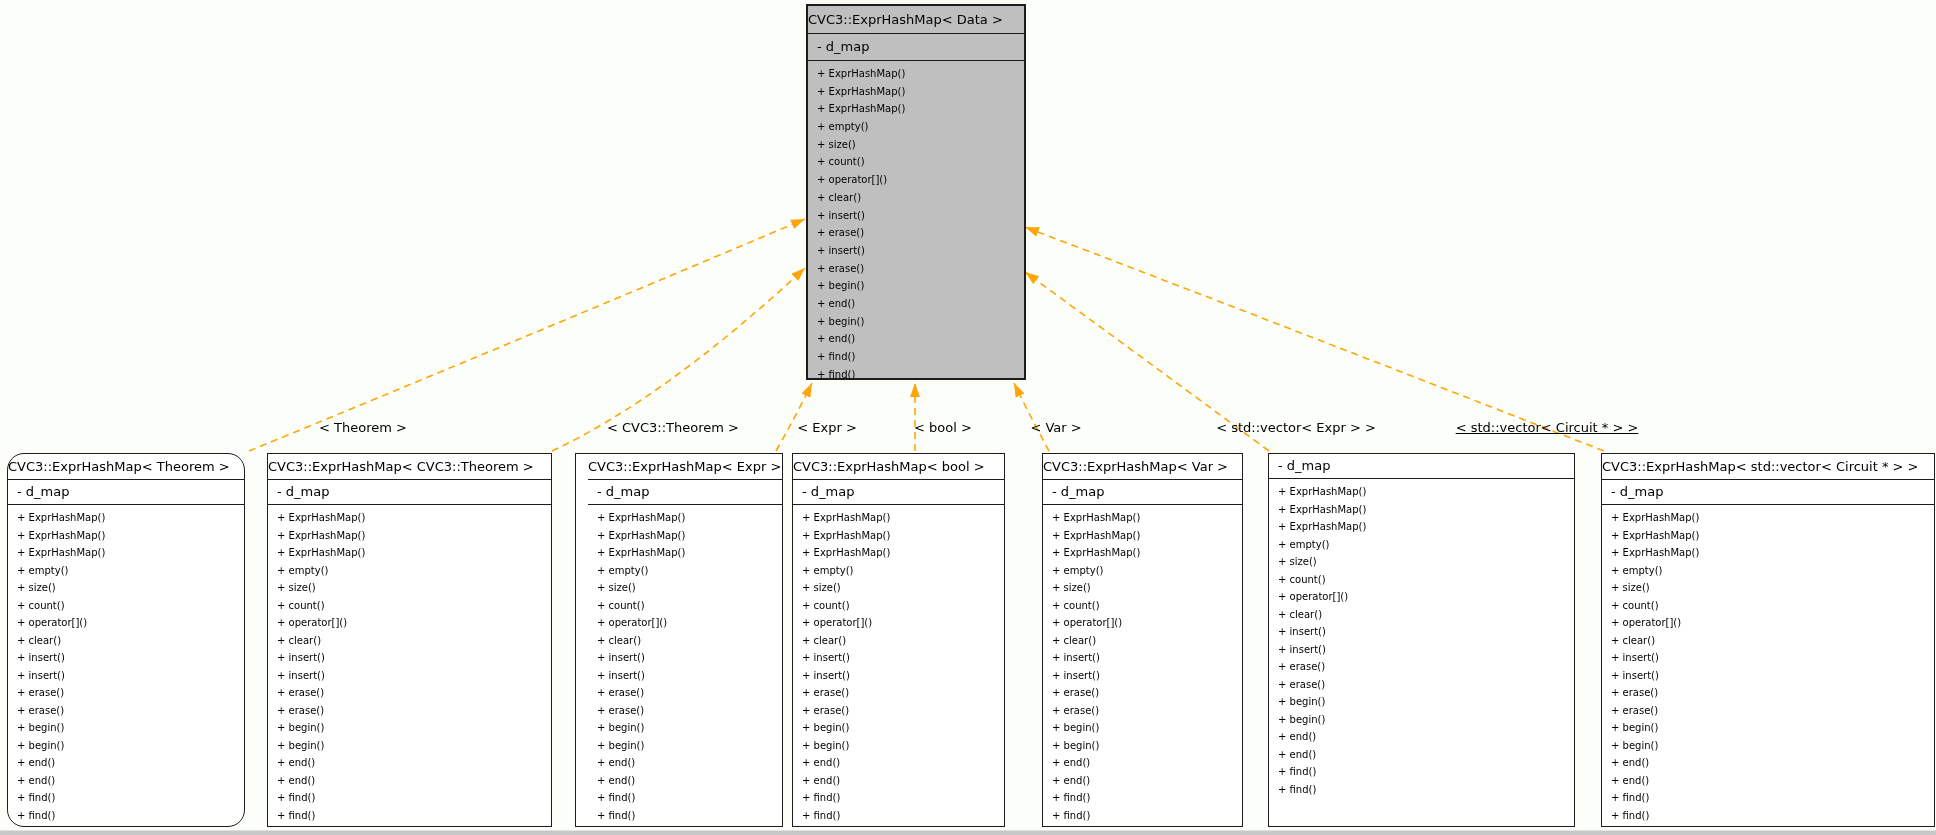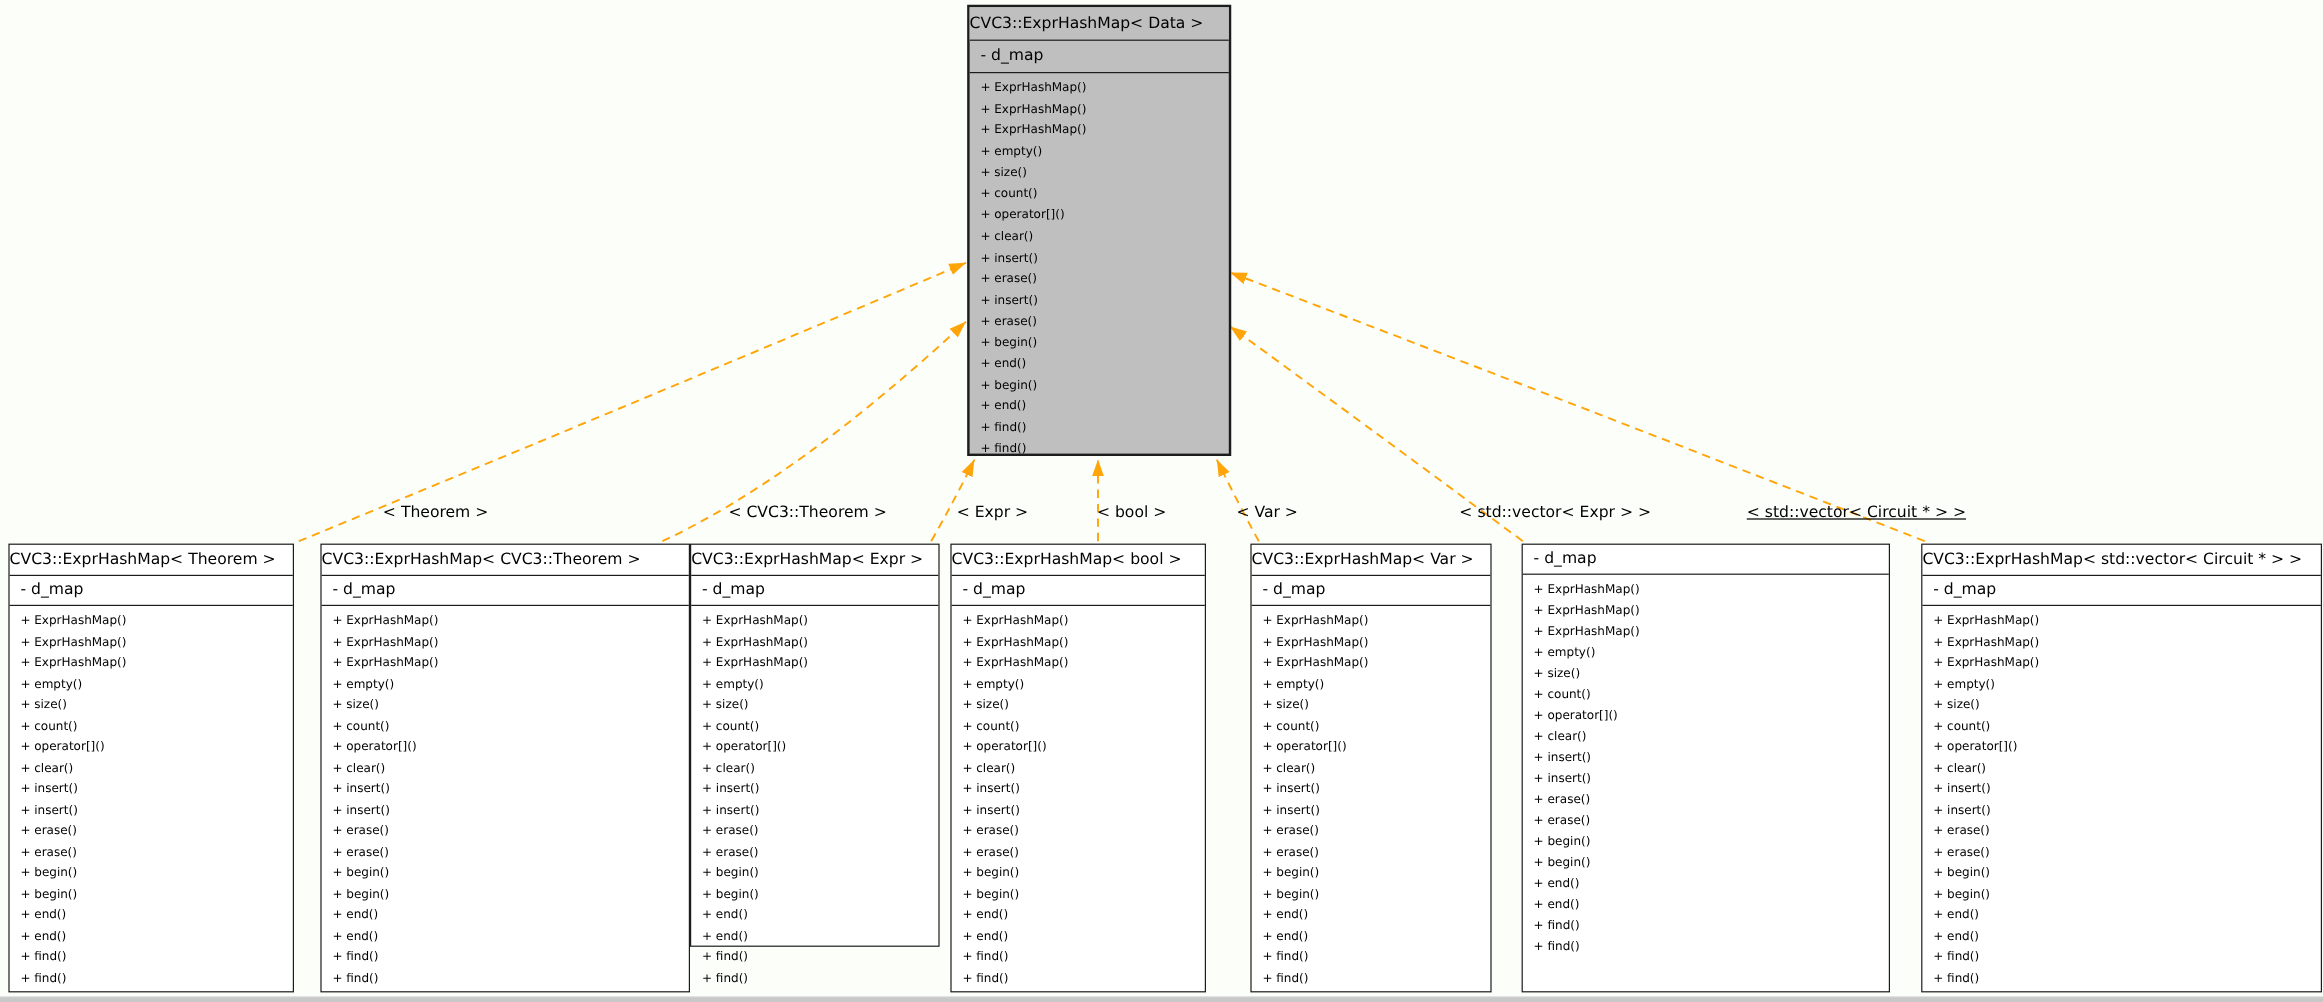--- a/index.html
+++ b/index.html
@@ -78,21 +78,21 @@
         <div class="method-row">+ erase()</div>
         <div class="method-row">+ begin()</div>
         <div class="method-row">+ end()</div>
         <div class="method-row">+ begin()</div>
         <div class="method-row">+ end()</div>
         <div class="method-row">+ find()</div>
         <div class="method-row">+ find()</div>
       </div>
   </div>
 
-  <div class="uml-box" style="left:7px;top:453px;width:238px;height:374px;">
+  <div class="uml-box" style="left:7px;top:453px;width:238px;height:374px;border-radius:17px;">
     <div class="uml-title">CVC3::ExprHashMap&lt; Theorem &gt;</div>
     <div class="uml-attrs">- d_map</div>
     <div class="uml-methods">
         <div class="method-row">+ ExprHashMap()</div>
         <div class="method-row">+ ExprHashMap()</div>
         <div class="method-row">+ ExprHashMap()</div>
         <div class="method-row">+ empty()</div>
         <div class="method-row">+ size()</div>
         <div class="method-row">+ count()</div>
         <div class="method-row">+ operator[]()</div>
@@ -103,21 +103,21 @@
         <div class="method-row">+ erase()</div>
         <div class="method-row">+ begin()</div>
         <div class="method-row">+ begin()</div>
         <div class="method-row">+ end()</div>
         <div class="method-row">+ end()</div>
         <div class="method-row">+ find()</div>
         <div class="method-row">+ find()</div>
       </div>
   </div>
 
-  <div class="uml-box" style="left:267px;top:453px;width:308px;height:374px;">
+  <div class="uml-box" style="left:267px;top:453px;width:285px;height:374px;">
     <div class="uml-title">CVC3::ExprHashMap&lt; CVC3::Theorem &gt;</div>
     <div class="uml-attrs">- d_map</div>
     <div class="uml-methods">
         <div class="method-row">+ ExprHashMap()</div>
         <div class="method-row">+ ExprHashMap()</div>
         <div class="method-row">+ ExprHashMap()</div>
         <div class="method-row">+ empty()</div>
         <div class="method-row">+ size()</div>
         <div class="method-row">+ count()</div>
         <div class="method-row">+ operator[]()</div>
@@ -128,21 +128,21 @@
         <div class="method-row">+ erase()</div>
         <div class="method-row">+ begin()</div>
         <div class="method-row">+ begin()</div>
         <div class="method-row">+ end()</div>
         <div class="method-row">+ end()</div>
         <div class="method-row">+ find()</div>
         <div class="method-row">+ find()</div>
       </div>
   </div>
 
-  <div class="uml-box" style="left:575px;top:453px;width:208px;height:336px;">
+  <div class="uml-box" style="left:575px;top:453px;width:208px;height:374px;padding-left:12px;">
     <div class="uml-title">CVC3::ExprHashMap&lt; Expr &gt;</div>
     <div class="uml-attrs">- d_map</div>
     <div class="uml-methods">
         <div class="method-row">+ ExprHashMap()</div>
         <div class="method-row">+ ExprHashMap()</div>
         <div class="method-row">+ ExprHashMap()</div>
         <div class="method-row">+ empty()</div>
         <div class="method-row">+ size()</div>
         <div class="method-row">+ count()</div>
         <div class="method-row">+ operator[]()</div>

